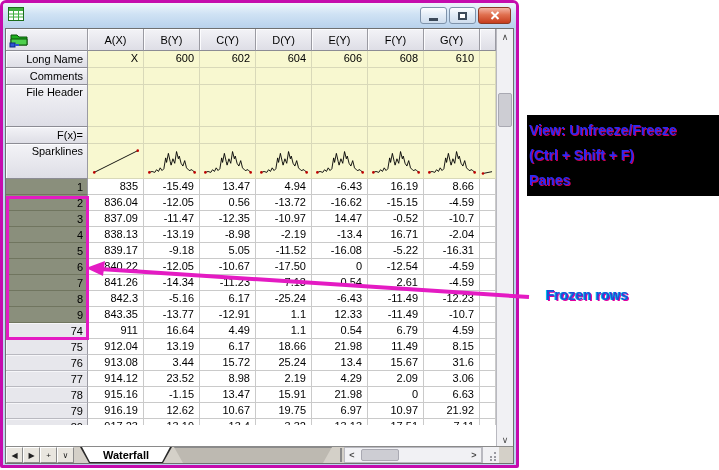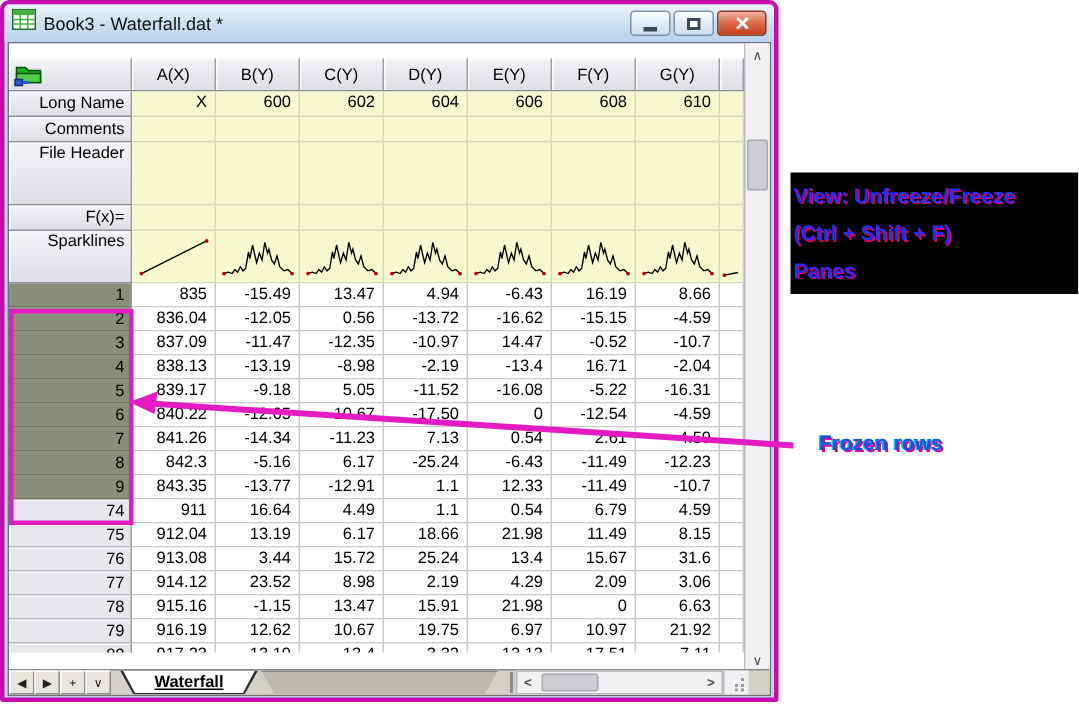--- a/index.html
+++ b/index.html
@@ -20,21 +20,21 @@
           border:1px solid #7e93ab; border-radius:3px;
           background:linear-gradient(#fdfeff,#e3edf7 45%,#cfdded); }
   .wbtn.close { width:33px; background:linear-gradient(#f4b5a4,#e0704f 45%,#c63d1d); border-color:#8c3a25; }
   .glyph-min { width:9px; height:3px; background:#3c4a5a; margin-top:7px; }
   .glyph-restore { width:9px; height:8px; border:2px solid #3c4a5a; background:#fff; }
 
   
   .client { position:absolute; left:2px; top:25px; width:509px; height:436px;
             background:#fff; border:1px solid #707070; }
   .gridwrap { position:absolute; left:0; top:0; width:490px; height:416px; overflow:hidden; background:#fff; }
-  #grid { position:relative; width:490px;margin-top:10px; }
+  #grid { position:relative; width:490px; }
   .trow { display:flex; }
   .r22{height:22px}.r17{height:17px}.r42{height:42px}.r35{height:35px}.r16{height:16px}
 
   .hcell { background:linear-gradient(#f3f3f7,#dedee6); border-right:1px solid #9a9aa2;
            border-bottom:1px solid #8c8c94; box-shadow:inset 1px 1px 0 #fcfcfe;
            font-size:11px; color:#000; }
   .corner { width:82px; flex:none; display:flex; align-items:center; padding-left:3px; }
   .chcell { width:56px; flex:none; display:flex; align-items:center; justify-content:center; }
   .stubh { width:16px; flex:none; }
   .rlabel { width:82px; flex:none; display:flex; align-items:center; justify-content:flex-end; padding-right:4px; }
@@ -70,21 +70,21 @@
   .tabbar { position:absolute; left:0; bottom:0; width:507px; height:17px;
             background:#d4d0c8; border-top:1px solid #8a8a8a; display:flex; align-items:stretch; }
   .navbtn { width:17px; flex:none; display:flex; align-items:center; justify-content:center;
             font-size:8px; color:#222; background:#e9e6df; border:1px solid;
             border-color:#fff #8a8a8a #8a8a8a #fff; }
   .tab { flex:none; width:92px; margin-left:6px; position:relative; background:#2a2a2a;
          clip-path:polygon(0 0,100% 0,calc(100% - 9px) 100%,9px 100%); }
   .tab-inner { position:absolute; inset:0 2px 1px 2px; background:#fff;
                clip-path:polygon(0 0,100% 0,calc(100% - 8px) 100%,8px 100%);
                display:flex; align-items:center; justify-content:center;
-               font-size:11px; font-weight:bold; color:#000;text-decoration:underline; }
+               font-size:11px; font-weight:bold; color:#000; }
   .tabslab { flex:none; width:158px; margin-left:2px; background:#bdb9b1;
              clip-path:polygon(0 0,100% 0,calc(100% - 9px) 100%,9px 100%);
              border-top:1px solid #8a8a8a; }
   .hsep { width:2px; background:#8a8a8a; margin:1px 2px 1px 8px; flex:none; }
   .hscroll { flex:none; width:138px; display:flex; background:#f1f1f4; border:1px solid #b9b9c0; }
   .hbtn { width:14px; flex:none; display:flex; align-items:center; justify-content:center;
           font-size:9px; font-weight:bold; color:#4a4a4a; }
   .htrack { flex:1; position:relative; }
   .hthumb { position:absolute; top:1px; bottom:1px; left:2px; width:38px;
             background:#cdcdd3; border:1px solid #a9a9b2; border-radius:2px; }
@@ -107,21 +107,20 @@
 
   <div class="window">
     <div class="titlebar">
       <span>
         <svg width="16" height="14" viewBox="0 0 16 14">
           <rect x="0.5" y="0.5" width="15" height="13" fill="#ffffff" stroke="#1c6e1c"></rect>
           <rect x="1" y="1" width="14" height="3" fill="#3fae3f"></rect>
           <path d="M5.5 1 V13 M10.5 1 V13 M1 7 H15 M1 10 H15" stroke="#3fae3f" stroke-width="1" fill="none"></path>
         </svg>
       </span>
-      <span class="title-text">Book3 - Waterfall.dat *</span>
       <span class="winbtns">
         <span class="wbtn">
             <span class="glyph-min"></span>
           </span>
         <span class="wbtn">
             <span class="glyph-restore"></span>
           </span>
         <span class="wbtn close">
           <svg width="10" height="9" viewBox="0 0 10 9">
             <path d="M1.5,1 L8.5,8 M8.5,1 L1.5,8" stroke="#fff" stroke-width="2"></path>

